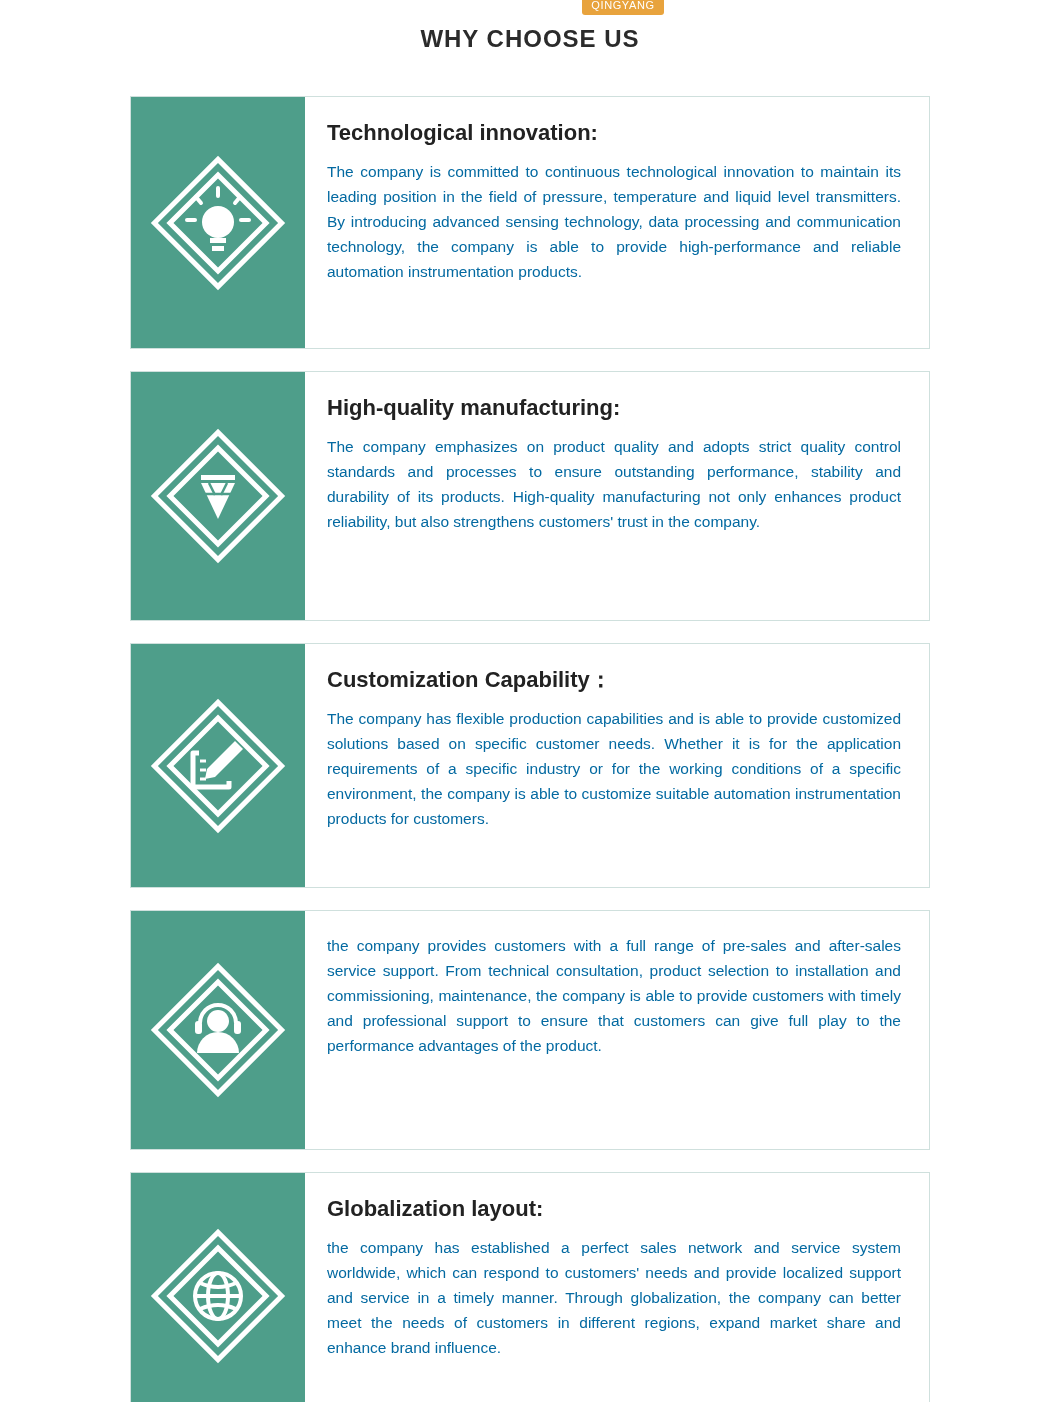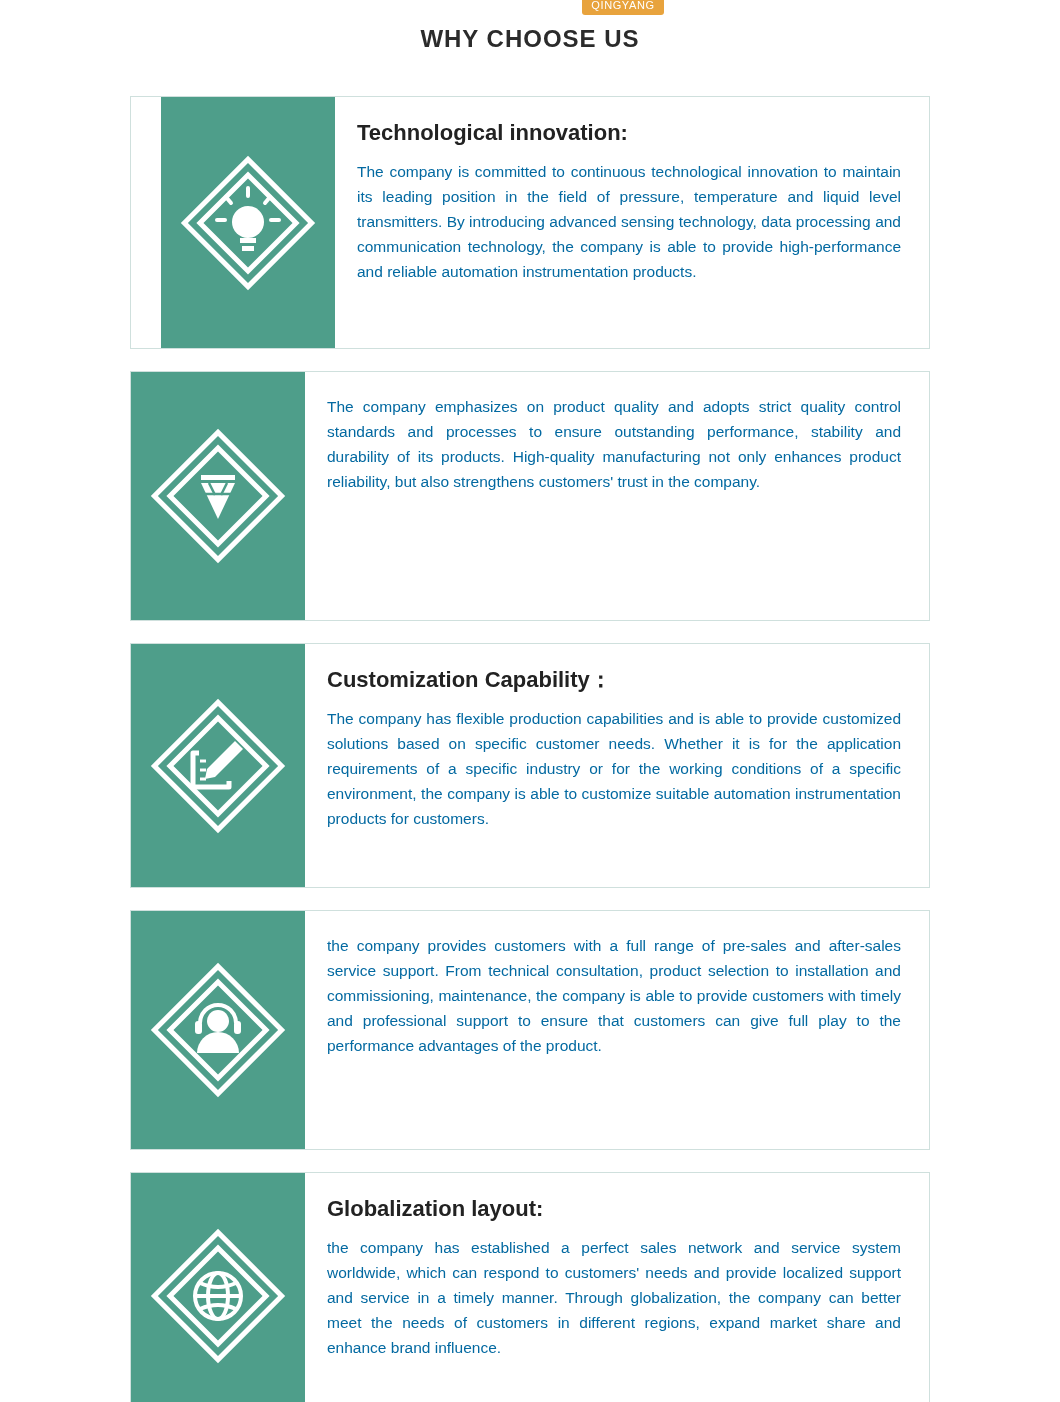--- a/index.html
+++ b/index.html
@@ -97,21 +97,21 @@
     font-size: 15.5px;
     line-height: 1.62;
     color: #0369a1;
     margin: 0;
     text-align: justify;
   }
 
   .icon-svg { display: block; }
 
   
-  .card-1 { min-height: 253px; padding-left: 30px; }
+  .card-1 { min-height: 253px; }
   .card-2 { min-height: 250px; }
   .card-3 { min-height: 245px; justify-content: center; }
   .card-4 { min-height: 240px; }
   .card-5 { min-height: 248px; }
 </style>
 </head>
 <body>
 
 <div class="page">
 
@@ -163,20 +163,21 @@
             <line x1="66" y1="62" x2="72" y2="74"></line>
             <line x1="84" y1="62" x2="78" y2="74"></line>
             <line x1="60" y1="73" x2="90" y2="73"></line>
           </g>
           <g fill="#ffffff">
             <rect x="58" y="54" width="34" height="5"></rect>
           </g>
         </svg>
       </div>
       <div class="card-body">
+        <h2 class="card-heading">High-quality manufacturing:</h2>
         <p class="card-text">The company emphasizes on product quality and adopts strict quality control standards and processes to ensure outstanding performance, stability and durability of its products. High-quality manufacturing not only enhances product reliability, but also strengthens customers' trust in the company.</p>
       </div>
     </div>
 
     <div class="card card-3">
       <div class="card-icon">
         <svg class="icon-svg" width="150" height="150" viewBox="0 0 150 150">
           <g fill="none" stroke="#ffffff" stroke-width="5">
             <rect x="30" y="30" width="90" height="90" transform="rotate(45 75 75)"></rect>
             <rect x="41" y="41" width="68" height="68" transform="rotate(45 75 75)"></rect>

